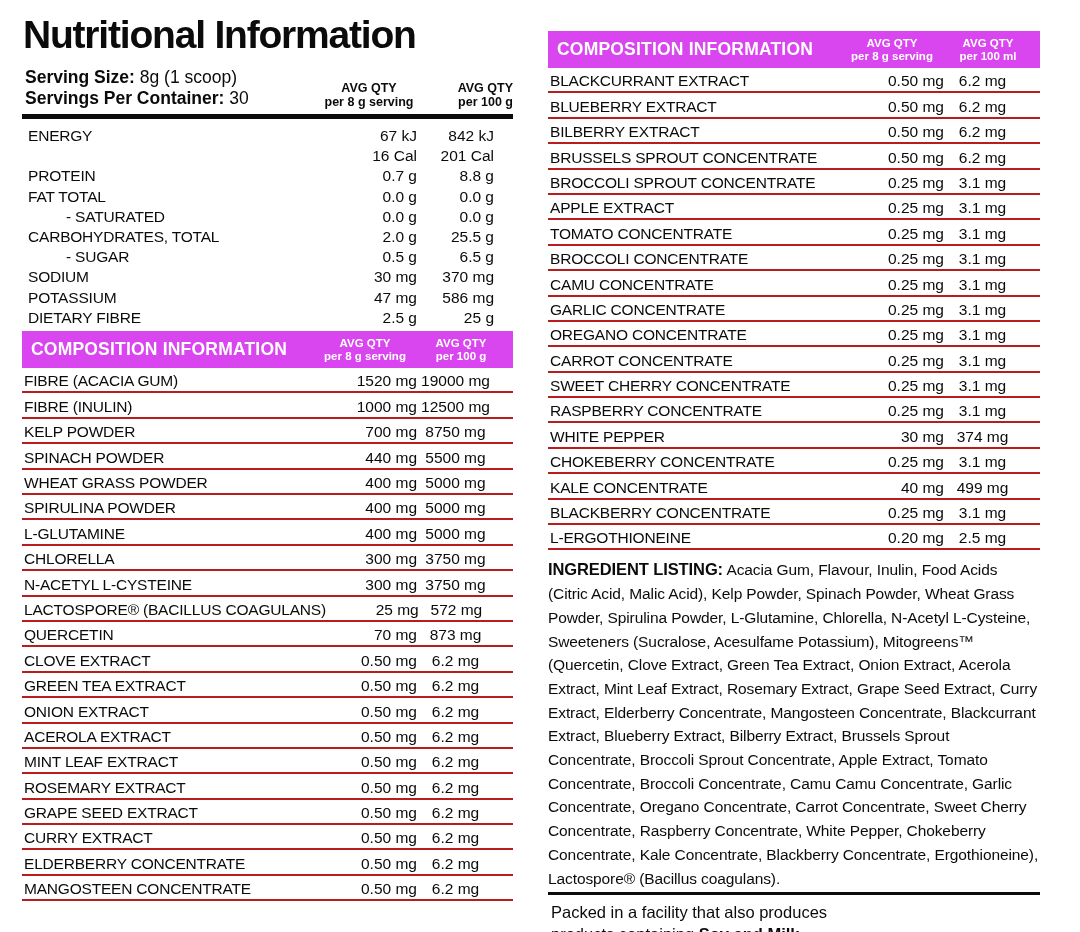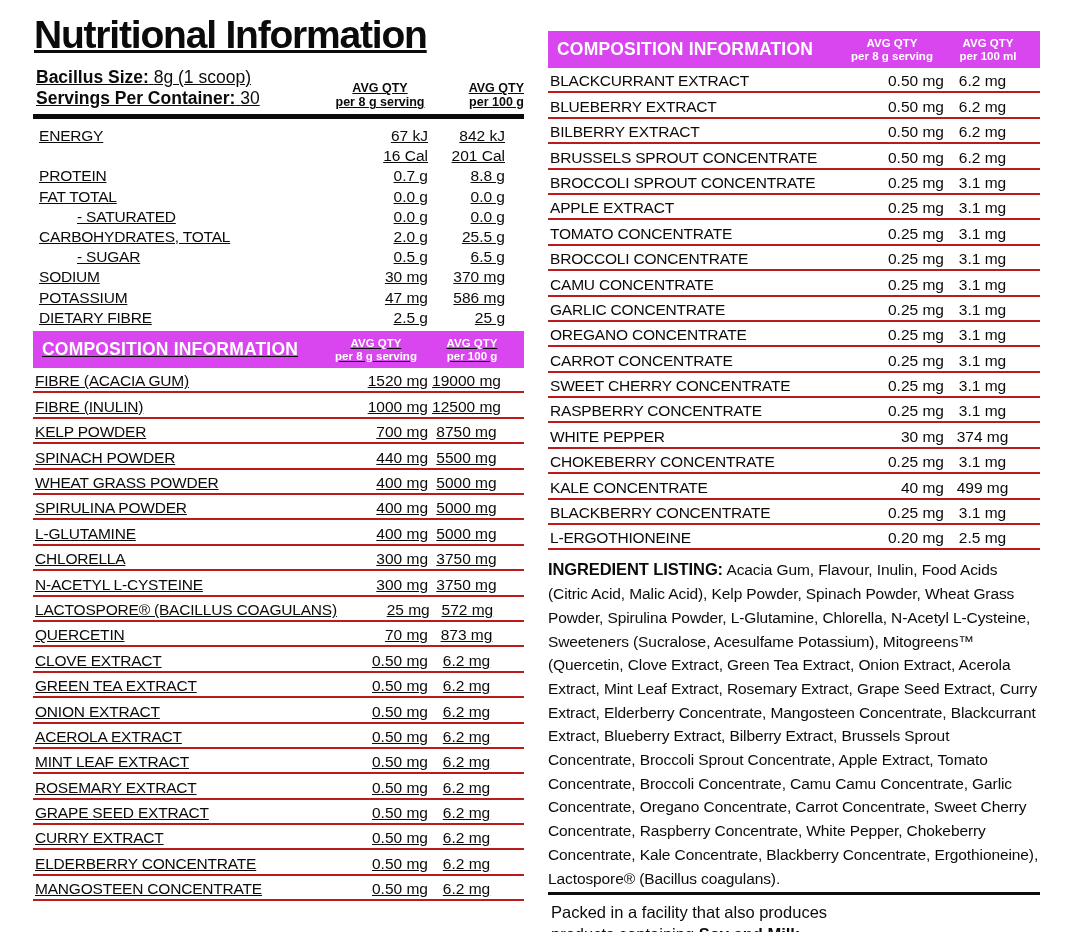--- a/index.html
+++ b/index.html
@@ -2,21 +2,21 @@
 <html><head>
 <meta charset="utf-8">
 <style>
   html,body{margin:0;padding:0;}
   body{
     width:1080px;height:932px;position:relative;background:#ffffff;
     color:#0b0b0b;font-family:"Liberation Sans", sans-serif;
     -webkit-font-smoothing:antialiased;overflow:hidden;
   }
   .col{position:absolute;}
-  #col-left{left:33px;top:12px;width:491px;text-decoration:underline;}
+  #col-left{left:22px;top:12px;width:491px;}
   #col-right{left:548px;top:28px;width:492px;}
 
   .title{font-size:39px;font-weight:700;letter-spacing:-1.2px;margin:0 0 9px 1px;line-height:46px;}
 
   .serving-wrap{display:flex;justify-content:space-between;align-items:flex-end;margin-bottom:5px;}
   .serving-left{font-size:17.5px;line-height:21px;padding-left:3px;}
   .serving-left b{font-weight:700;}
   .qty-heads{display:flex;align-items:flex-end;}
   .qty-head{font-size:12.5px;font-weight:700;line-height:14px;text-align:center;white-space:pre-line;}
   .qty-heads .c1{width:112px;}
@@ -53,21 +53,21 @@
   .footnotes b{font-weight:700;}
 </style>
 </head>
 <body>
 
 <div class="col" id="col-left">
   <h1 class="title">Nutritional Information</h1>
 
   <div class="serving-wrap">
     <div class="serving-left">
-      <div><b>Bacillus Size:</b> <span>8g (1 scoop)</span></div>
+      <div><b>Serving Size:</b> <span>8g (1 scoop)</span></div>
       <div><b>Servings Per Container:</b> <span>30</span></div>
     </div>
     <div class="qty-heads">
       <div class="qty-head c1">AVG QTY
 per 8 g serving</div>
       <div class="qty-head c2">AVG QTY
 per 100 g</div>
     </div>
   </div>
 

